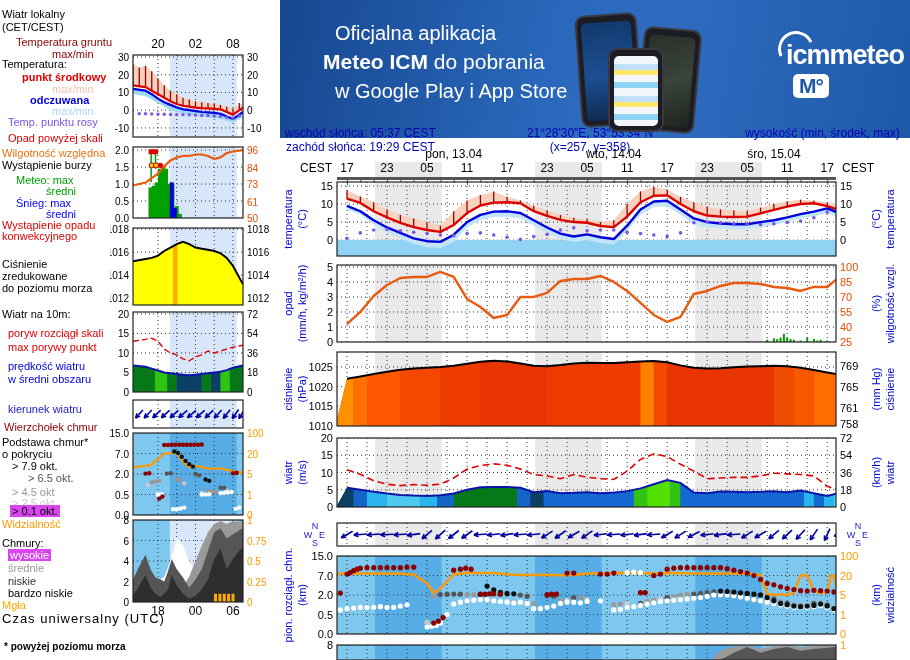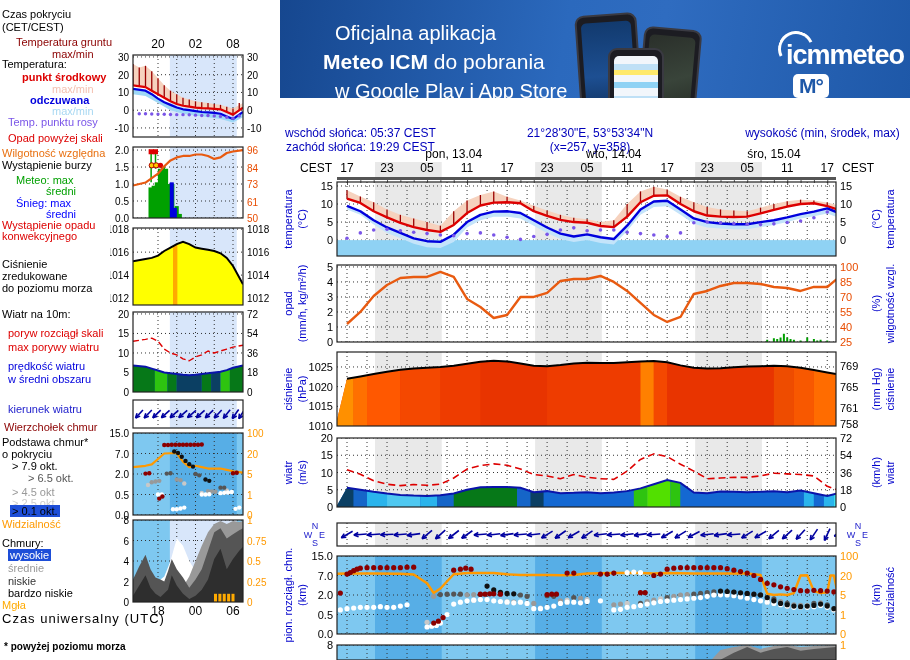--- a/index.html
+++ b/index.html
@@ -1,21 +1,21 @@
 <!DOCTYPE html>
 <html><head>
 <meta charset="utf-8">
 <style>
   html,body{margin:0;padding:0;background:#fff;}
   .page{position:relative;width:910px;height:660px;background:#fff;overflow:hidden;
         font-family:"Liberation Sans",sans-serif;}
   .lg{position:absolute;font-size:11px;line-height:12px;white-space:nowrap;}
   .lg.b{font-weight:bold;}
-  .hl{background:#1d4ed8;padding:0 2px;}
-  .banner{position:absolute;left:280px;top:0;width:630px;height:98px;
+  .hl{background:#d946ef;padding:0 2px;}
+  .banner{position:absolute;left:280px;top:0;width:630px;height:138px;
           background:linear-gradient(100deg,#16478f 0%,#2b69bd 45%,#2f6cc0 60%,#1e58a8 100%);
           color:#fff;overflow:hidden;cursor:pointer;}
   .banner .l1{position:absolute;left:55px;top:22px;font-size:20px;}
   .banner .l2{position:absolute;left:43px;top:50px;font-size:21px;}
   .banner .l2 b{font-weight:bold;}
   .banner .l3{position:absolute;left:55px;top:80px;font-size:20px;}
   .phone{position:absolute;border-radius:9px;background:#1c1c22;border:2px solid #3a3a42;}
   .ph1{left:298px;top:14px;width:58px;height:108px;transform:rotate(-4deg);}
   .ph2{left:360px;top:28px;width:54px;height:100px;transform:rotate(5deg);}
   .ph3{left:328px;top:48px;width:52px;height:80px;z-index:3;}
@@ -30,21 +30,21 @@
          padding:0 6px;font-size:21px;font-weight:bold;vertical-align:2px;}
   .hdr{position:absolute;font-size:12px;line-height:14px;color:#0000bb;text-align:center;white-space:nowrap;}
   svg text{font-family:"Liberation Sans",sans-serif;}
 </style>
 </head>
 <body>
 
 <div class="page">
 
   <div>
-    <div class="lg" style="left:2px;top:8px">Czas pokryciu</div>
+    <div class="lg" style="left:2px;top:8px">Wiatr lokalny</div>
     <div class="lg" style="left:2px;top:21px">(CET/CEST)</div>
     <div class="lg" style="left:16px;top:36px;color:#8b0000">Temperatura gruntu</div>
     <div class="lg" style="left:52px;top:48px;color:#8b0000">max/min</div>
     <div class="lg" style="left:2px;top:58px">Temperatura:</div>
     <div class="lg b" style="left:22px;top:71px;color:#dd0000">punkt środkowy</div>
     <div class="lg" style="left:52px;top:83px;color:#f4c0b0">max/min</div>
     <div class="lg b" style="left:30px;top:94px;color:#0000dd">odczuwana</div>
     <div class="lg" style="left:52px;top:105px;color:#a8d8f2">max/min</div>
     <div class="lg" style="left:8px;top:116px;color:#7a55e8">Temp. punktu rosy</div>
     <div class="lg" style="left:8px;top:132px;color:#dd0000">Opad powyżej skali</div>
@@ -54,21 +54,21 @@
     <div class="lg" style="left:46px;top:185px;color:#00a000">średni</div>
     <div class="lg" style="left:16px;top:197px;color:#0000ff">Śnieg:  max</div>
     <div class="lg" style="left:46px;top:208px;color:#0000ff">średni</div>
     <div class="lg" style="left:2px;top:219px;color:#dd0000">Wystąpienie opadu</div>
     <div class="lg" style="left:2px;top:230px;color:#dd0000">konwekcyjnego</div>
     <div class="lg" style="left:2px;top:258px">Ciśnienie</div>
     <div class="lg" style="left:2px;top:270px">zredukowane</div>
     <div class="lg" style="left:2px;top:282px">do poziomu morza</div>
     <div class="lg" style="left:2px;top:308px">Wiatr na 10m:</div>
     <div class="lg" style="left:8px;top:327px;color:#dd0000">poryw rozciągł skali</div>
-    <div class="lg" style="left:8px;top:341px;color:#dd0000">max porywy wiatru</div>
+    <div class="lg" style="left:8px;top:341px;color:#dd0000">max porywy punkt</div>
     <div class="lg" style="left:8px;top:360px;color:#0000dd">prędkość wiatru</div>
     <div class="lg" style="left:8px;top:373px;color:#0000dd">w średni obszaru</div>
     <div class="lg" style="left:8px;top:403px;color:#2222cc">kierunek wiatru</div>
     <div class="lg" style="left:4px;top:421px;color:#8b0000">Wierzchołek chmur</div>
     <div class="lg" style="left:2px;top:436px">Podstawa chmur*</div>
     <div class="lg" style="left:2px;top:448px">o pokryciu</div>
     <div class="lg" style="left:12px;top:460px">&gt; 7.9 okt.</div>
     <div class="lg" style="left:28px;top:472px;color:#555">&gt; 6.5 okt.</div>
     <div class="lg" style="left:12px;top:486px;color:#999">&gt; 4.5 okt</div>
     <div class="lg" style="left:12px;top:497px;color:#ccc">&gt; 2.5 okt.</div>

